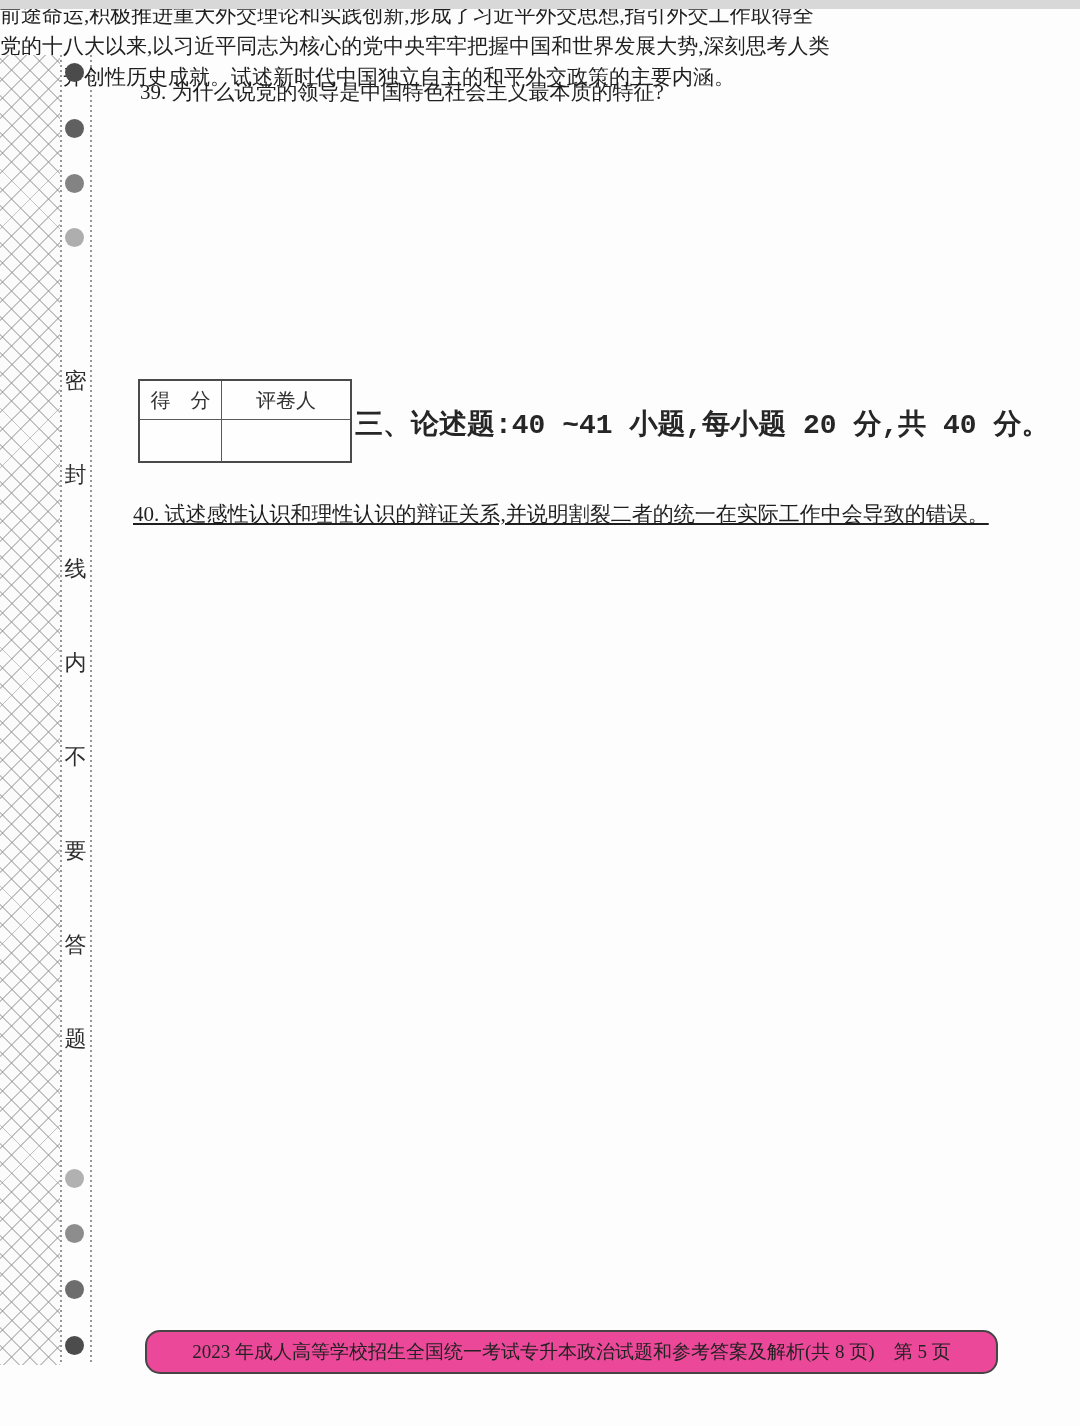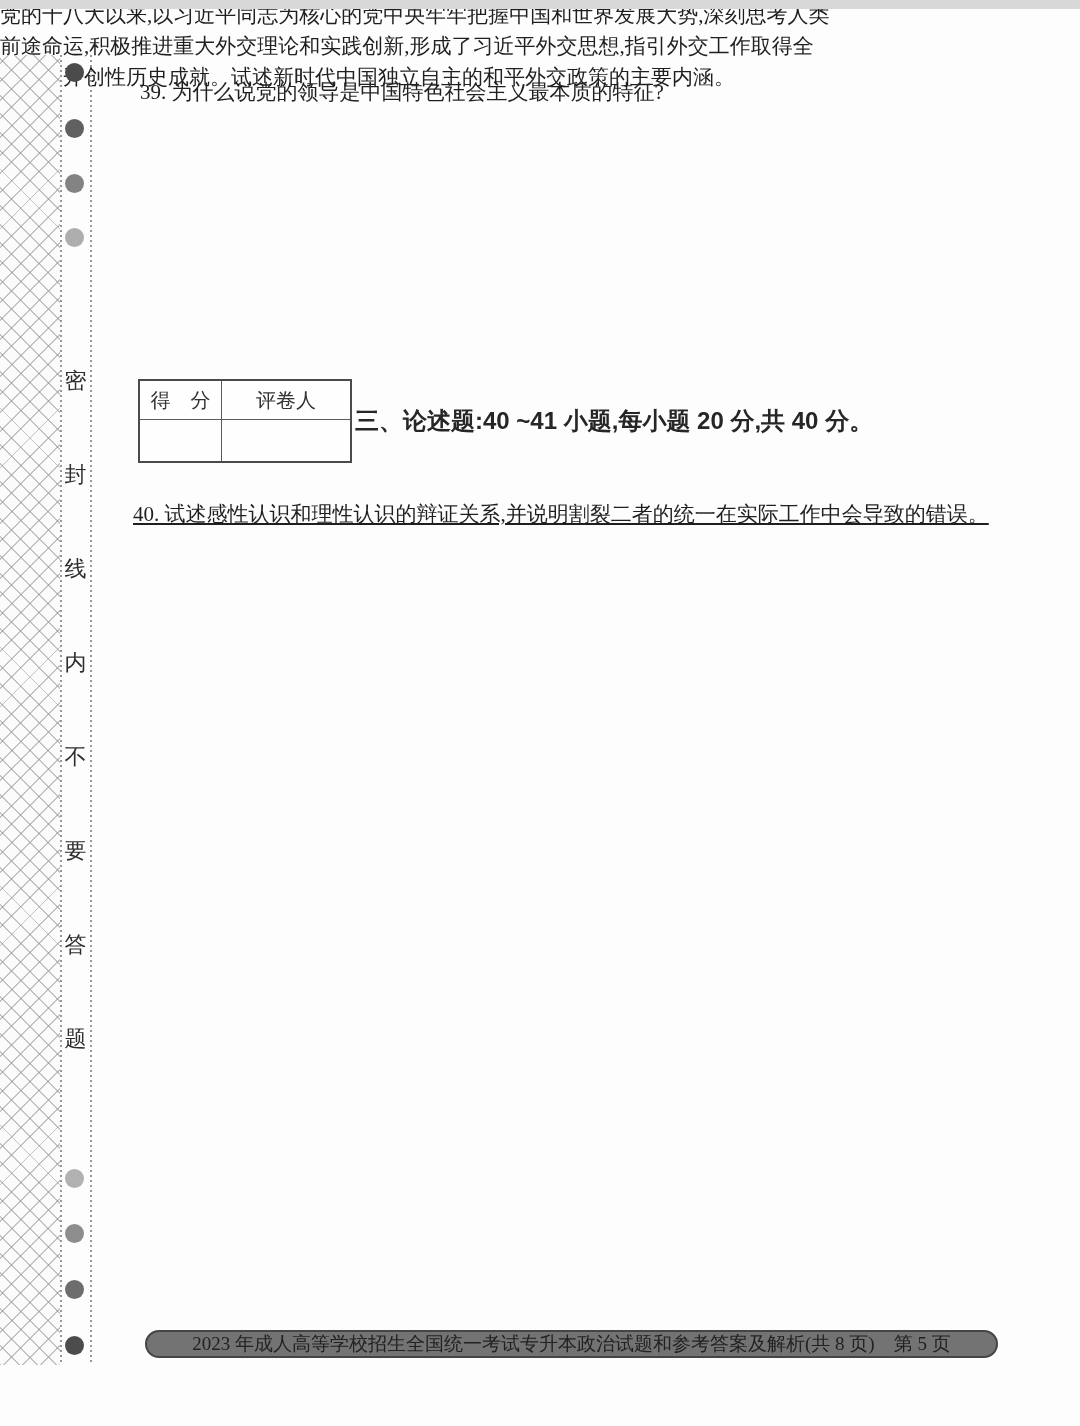--- a/index.html
+++ b/index.html
@@ -47,28 +47,28 @@
     background:#fefefe;
   }
   .score-box .cell{
     display:flex;align-items:center;justify-content:center;
     font-size:20px;color:#333;box-sizing:border-box;
   }
   .score-box .c1{border-right:1.5px solid #5a5a5a;}
   .score-box .r1{border-bottom:1.5px solid #5a5a5a;}
   .section-header{
     position:absolute;left:355px;top:405px;
-    font-family:Liberation Sans, sans-serif;
-    font-weight:bold;font-size:24px;color:#262626;white-space:nowrap;
+    font-family:Liberation Mono, monospace;
+    font-weight:bold;font-size:28px;color:#262626;white-space:nowrap;
   }
   .footer-box{
-    position:absolute;left:145px;top:1330px;width:853px;height:28px;
+    position:absolute;left:145px;top:1330px;width:853px;height:44px;
     border:2px solid #454545;border-radius:15px;box-sizing:border-box;
     display:flex;align-items:center;justify-content:center;
-    background:#737373;
+    background:#ec4899;
   }
   .footer-box span{font-size:19px;color:#222;white-space:nowrap;}
 </style>
 </head>
 <body>
 
 <div class="scan-edge"></div>
 
 <div>
   <div class="crosshatch"></div>
@@ -104,20 +104,20 @@
   <div class="cell c1"></div>
   <div class="cell"></div>
 </div>
 
 <div class="section-header">三、论述题:40 ~41 小题,每小题 20 分,共 40 分。</div>
 
 <p class="q q40">40. 试述感性认识和理性认识的辩证关系,并说明割裂二者的统一在实际工作中会导致的错误。</p>
 
 <div class="q41">
 
+  <div>前途命运,积极推进重大外交理论和实践创新,形成了习近平外交思想,指引外交工作取得全</div>
   <div>党的十八大以来,以习近平同志为核心的党中央牢牢把握中国和世界发展大势,深刻思考人类</div>
-  <div>前途命运,积极推进重大外交理论和实践创新,形成了习近平外交思想,指引外交工作取得全</div>
   <div>方位、开创性历史成就。试述新时代中国独立自主的和平外交政策的主要内涵。</div>
 </div>
 
 <div class="footer-box">
   <span>2023 年成人高等学校招生全国统一考试专升本政治试题和参考答案及解析(共 8 页)　第 5 页</span>
 </div>
 
 </body></html>

